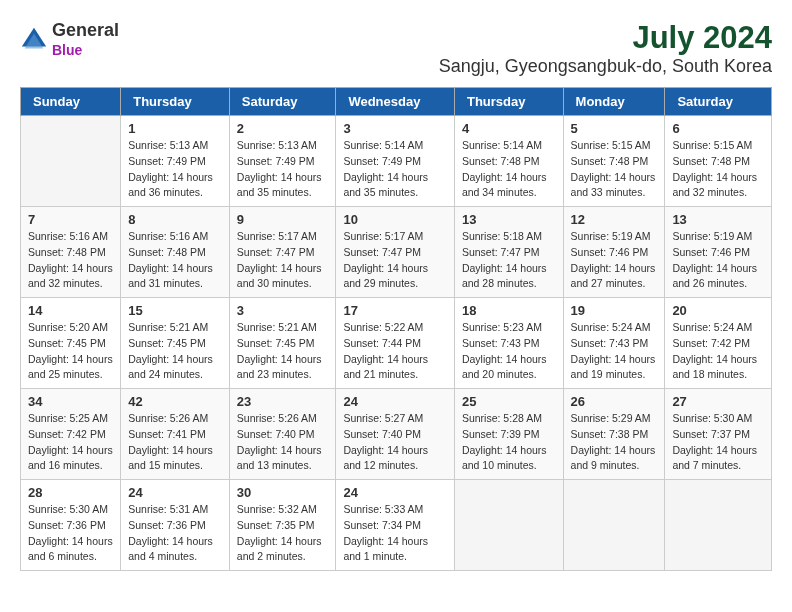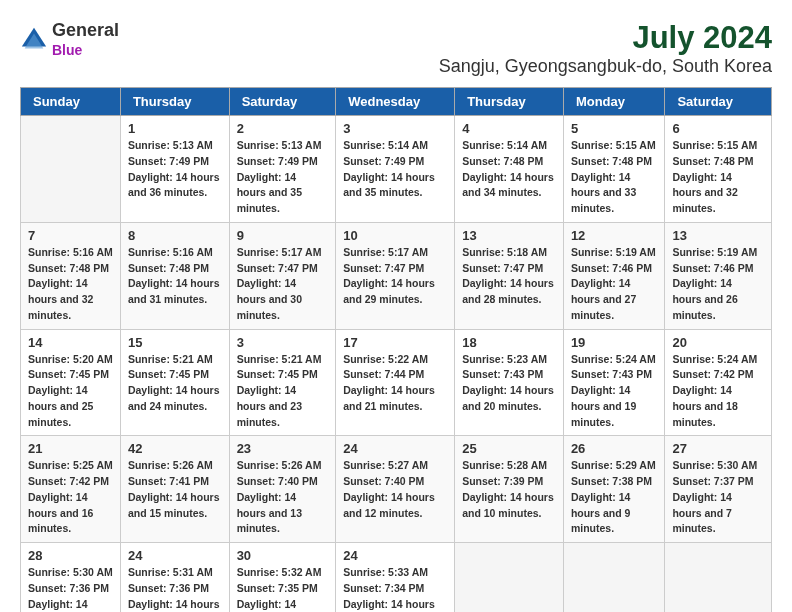--- a/index.html
+++ b/index.html
@@ -75,21 +75,20 @@
       font-size: 13px;
       font-weight: bold;
       color: #333;
       display: block;
       margin-bottom: 2px;
     }
     .day-info {
       font-size: 10.5px;
       line-height: 1.5;
       color: #333;
-      font-weight: bold;
     }
     tr:nth-child(even) td:not(.empty) {
       background: #f9f9f9;
     }
   </style>
 </head>
 <body>
 
 <div class="header-logo">
   <div class="logo">
@@ -203,21 +202,21 @@
           <span class="day-number">19</span>
           <div class="day-info">Sunrise: 5:24 AM<br>Sunset: 7:43 PM<br>Daylight: 14 hours and 19 minutes.</div>
         </td>
         <td>
           <span class="day-number">20</span>
           <div class="day-info">Sunrise: 5:24 AM<br>Sunset: 7:42 PM<br>Daylight: 14 hours and 18 minutes.</div>
         </td>
       </tr>
       <tr>
         <td>
-          <span class="day-number">21</span>
+          <span class="day-number">34</span>
           <div class="day-info">Sunrise: 5:25 AM<br>Sunset: 7:42 PM<br>Daylight: 14 hours and 16 minutes.</div>
         </td>
         <td>
           <span class="day-number">42</span>
           <div class="day-info">Sunrise: 5:26 AM<br>Sunset: 7:41 PM<br>Daylight: 14 hours and 15 minutes.</div>
         </td>
         <td>
           <span class="day-number">23</span>
           <div class="day-info">Sunrise: 5:26 AM<br>Sunset: 7:40 PM<br>Daylight: 14 hours and 13 minutes.</div>
         </td>

